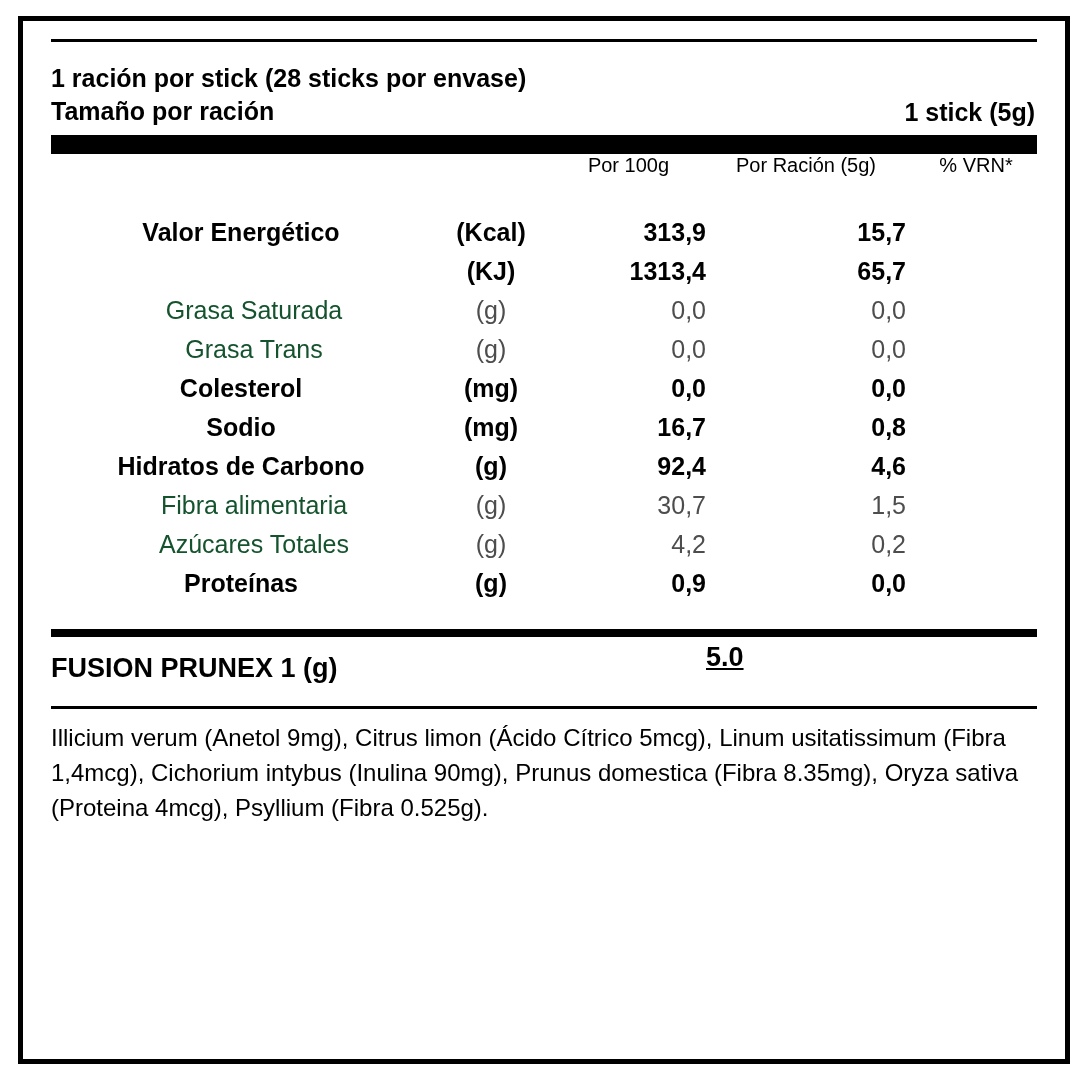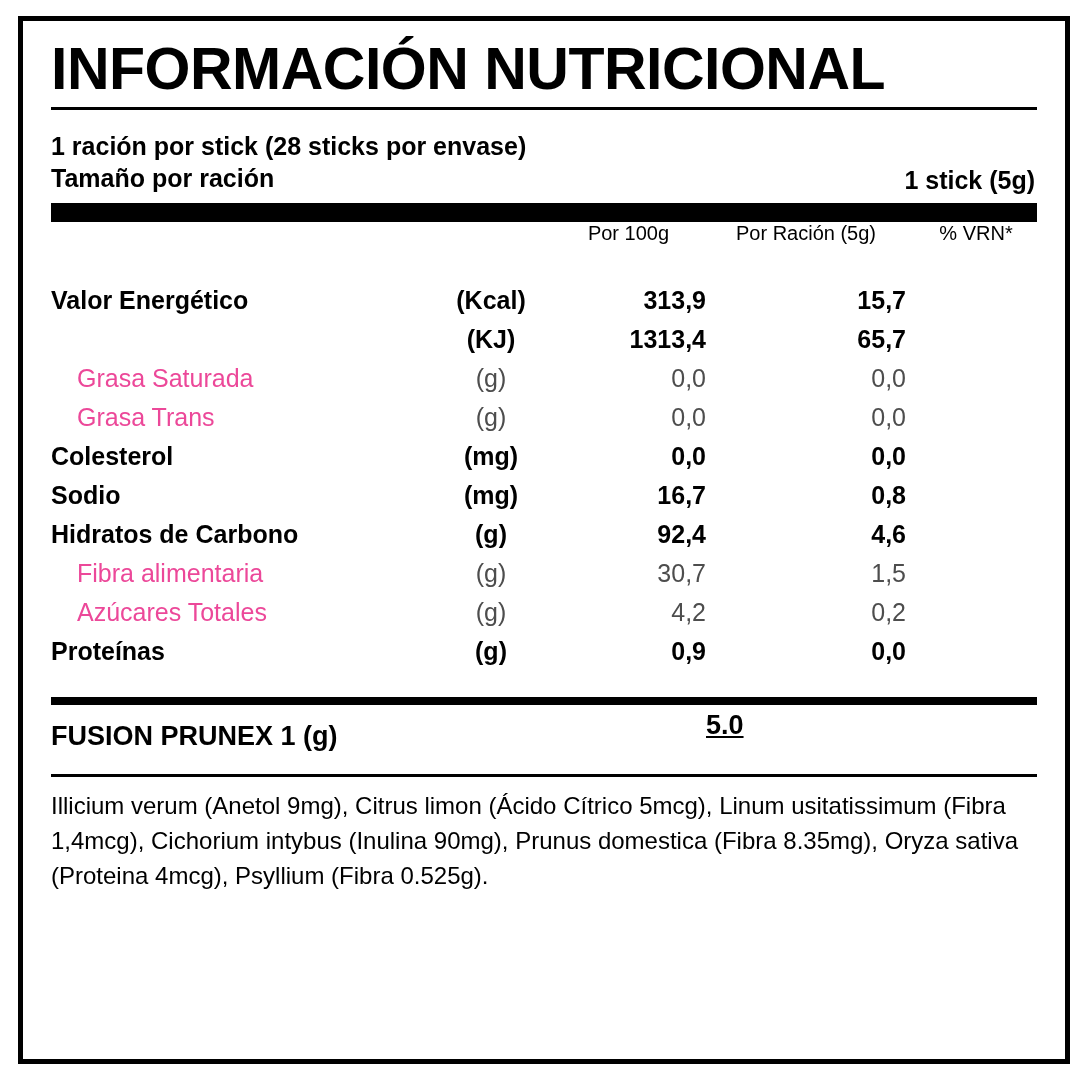--- a/index.html
+++ b/index.html
@@ -130,34 +130,34 @@
   table.nutri th.blank { }
   .hdr-spacer td { height: 20px; }
 
   table.nutri td {
     font-size: 25px;
     padding: 5px 0;
     vertical-align: baseline;
   }
   td.name {
     font-weight: bold;
-    text-align: left;
+    text-align: center;
   }
   td.unit {
     font-weight: bold;
     text-align: center;
   }
   td.num {
     font-weight: bold;
     text-align: right;
   }
   tr.sub td.name {
     font-weight: normal;
     padding-left: 26px;
-    color: #ec4899;
+    color: #14532d;
   }
   tr.sub td.unit,
   tr.sub td.num {
     font-weight: normal;
     color: #4d4d4d;
   }
   tr.cont td.name { font-weight: bold; }
 
   
   .fusion {
@@ -186,21 +186,20 @@
     padding-top: 12px;
     max-width: 975px;
   }
 </style>
 </head>
 <body>
 
 <div class="label-frame">
   <div class="inner">
 
-    <div class="title">INFORMACIÓN NUTRICIONAL</div>
     <div class="rule-thin"></div>
 
     <div class="servings">
       <div class="line1">1 ración por stick (28 sticks por envase)</div>
       <div class="line2">Tamaño por ración</div>
       <div class="size">1 stick (5g)</div>
     </div>
 
     <div class="rule-thick"></div>
 

